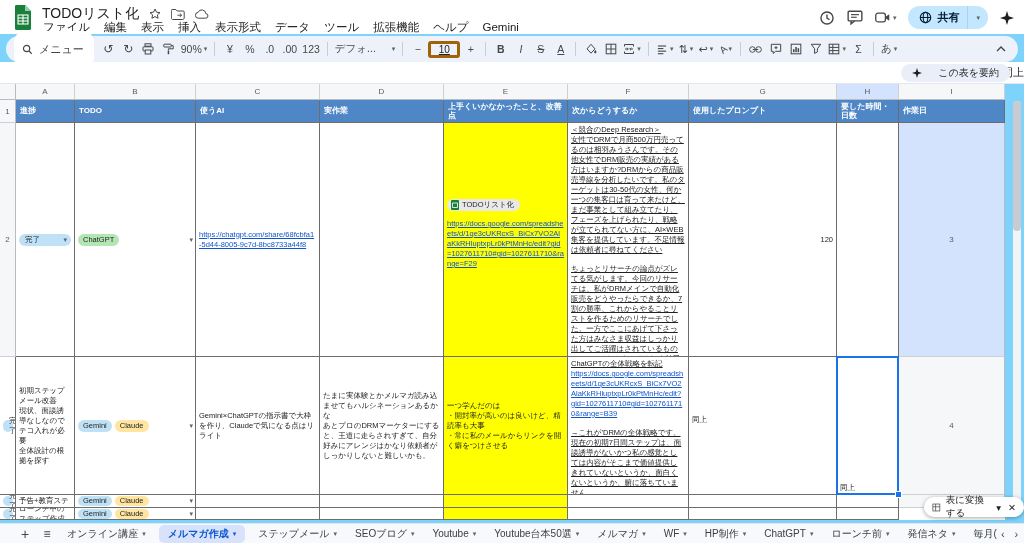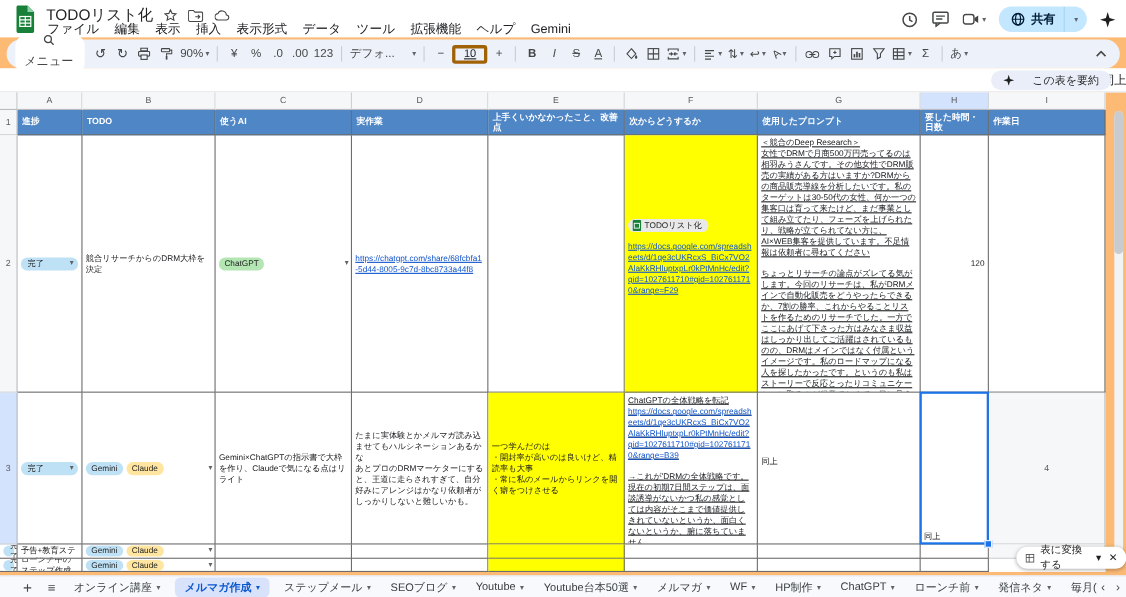--- a/index.html
+++ b/index.html
@@ -1,18 +1,18 @@
 <!DOCTYPE html>
 <html><head>
 <meta charset="utf-8">
 <style>
   * { margin:0; padding:0; box-sizing:border-box; }
   html,body { width:1024px; height:543px; overflow:hidden; background:#fff;
     font-family:"Liberation Sans","DejaVu Sans",sans-serif; }
-  #app { position:relative; width:1024px; height:543px; background:#fdba74; overflow:hidden; }
+  #app { position:relative; width:1024px; height:543px; background:#7dd3fc; overflow:hidden; }
   svg { display:block; }
 
   
   #topbar { position:absolute; left:0; top:0; width:1024px; height:34px; background:#fff; }
   #logo { position:absolute; left:13px; top:4px; }
   #title-row { position:absolute; left:42px; top:5px; display:flex; align-items:center; gap:10px; }
   #doc-title { font-size:14px; color:#1f1f1f; }
   .t-ic { display:flex; align-items:center; }
   #menu-row { position:absolute; left:36px; top:20px; display:flex; }
   .mi { font-size:11.5px; color:#202124; padding:0 7px; line-height:14px; cursor:default; }
@@ -24,21 +24,21 @@
   #share-sep { width:1px; height:23px; background:#a8d4f0; }
   #share-caret { padding:0 8px; height:100%; display:flex; align-items:center; }
 
   
   #toolbar { position:absolute; left:6px; top:36px; width:1012px; height:26px; background:#edf2fa;
     border-radius:13px; display:flex; align-items:center; padding:0 8px; gap:1px; }
   .tbtn { min-width:19px; height:20px; display:flex; align-items:center; justify-content:center;
     font-size:10.5px; color:#444746; border-radius:4px; gap:2px; padding:0 2px; }
   .sep { width:1px; height:14px; background:#c9cdd3; margin:0 4px; }
   #tb-search { display:flex; align-items:center; gap:6px; background:#fff; border-radius:11px;
-    height:37px; padding:0 10px 0 8px; margin-right:4px;flex-direction:column; }
+    height:37px; padding:0 10px 0 8px; margin-right:4px; }
   #tb-search span { font-size:11px; color:#444746; }
   .sizebox { width:32px; height:17px; border:3px solid #a16207; border-radius:3px; font-size:10px;
     color:#202124; display:flex; align-items:center; justify-content:center;text-decoration:underline; }
   .b { font-weight:bold; } .i { font-style:italic; } .st { text-decoration:line-through; }
   .ul { text-decoration:underline; }
   .rot { display:inline-block; transform:rotate(-40deg); font-size:10px; }
   #tb-collapse { margin-left:auto; }
 
   
   #fbar { position:absolute; left:0; top:62px; width:1024px; height:22px; background:#fff;
@@ -379,23 +379,20 @@
     <div class="cell hdr">要した時間・日数</div>
     <div class="cell hdr">作業日</div>
 
     <div class="rh">2</div>
     <div class="cell">
       <div class="progress-pill">
         <span>完了</span>
           <span class="dd">▾</span>
       </div>
     </div>
-    <div class="cell">
-        <span>競合リサーチからのDRM大枠を決定</span>
-      </div>
     <div class="cell ai-cell">
       <span class="pill p-green">ChatGPT</span>
       <span class="dd cell-caret">▾</span>
     </div>
     <div class="cell">
         <span class="lnk">https://chatgpt.com/share/68fcbfa1-5d44-8005-9c7d-8bc8733a44f8</span>
       </div>
     <div class="cell"></div>
     <div class="cell yellow" style="display:block;padding-top:76px;">
       <div class="chip">
@@ -417,20 +414,23 @@
       </div>
     <div class="cell"></div>
 
     <div class="rh active-hd">3</div>
     <div class="cell">
       <div class="progress-pill">
         <span>完了</span>
           <span class="dd">▾</span>
       </div>
     </div>
+    <div class="cell pre"><span class="pre">初期ステップメール改善
+現状、面談誘導なしなのでテコ入れが必要
+全体設計の根拠を探す</span></div>
     <div class="cell ai-cell">
       <span class="pill p-blue">Gemini</span>
       <span class="pill p-yel">Claude</span>
       <span class="dd cell-caret">▾</span>
     </div>
     <div class="cell">
         <span>Gemini×ChatGPTの指示書で大枠を作り、Claudeで気になる点はリライト</span>
       </div>
     <div class="cell">
         <span class="pre">たまに実体験とかメルマガ読み込ませてもハルシネーションあるかな

